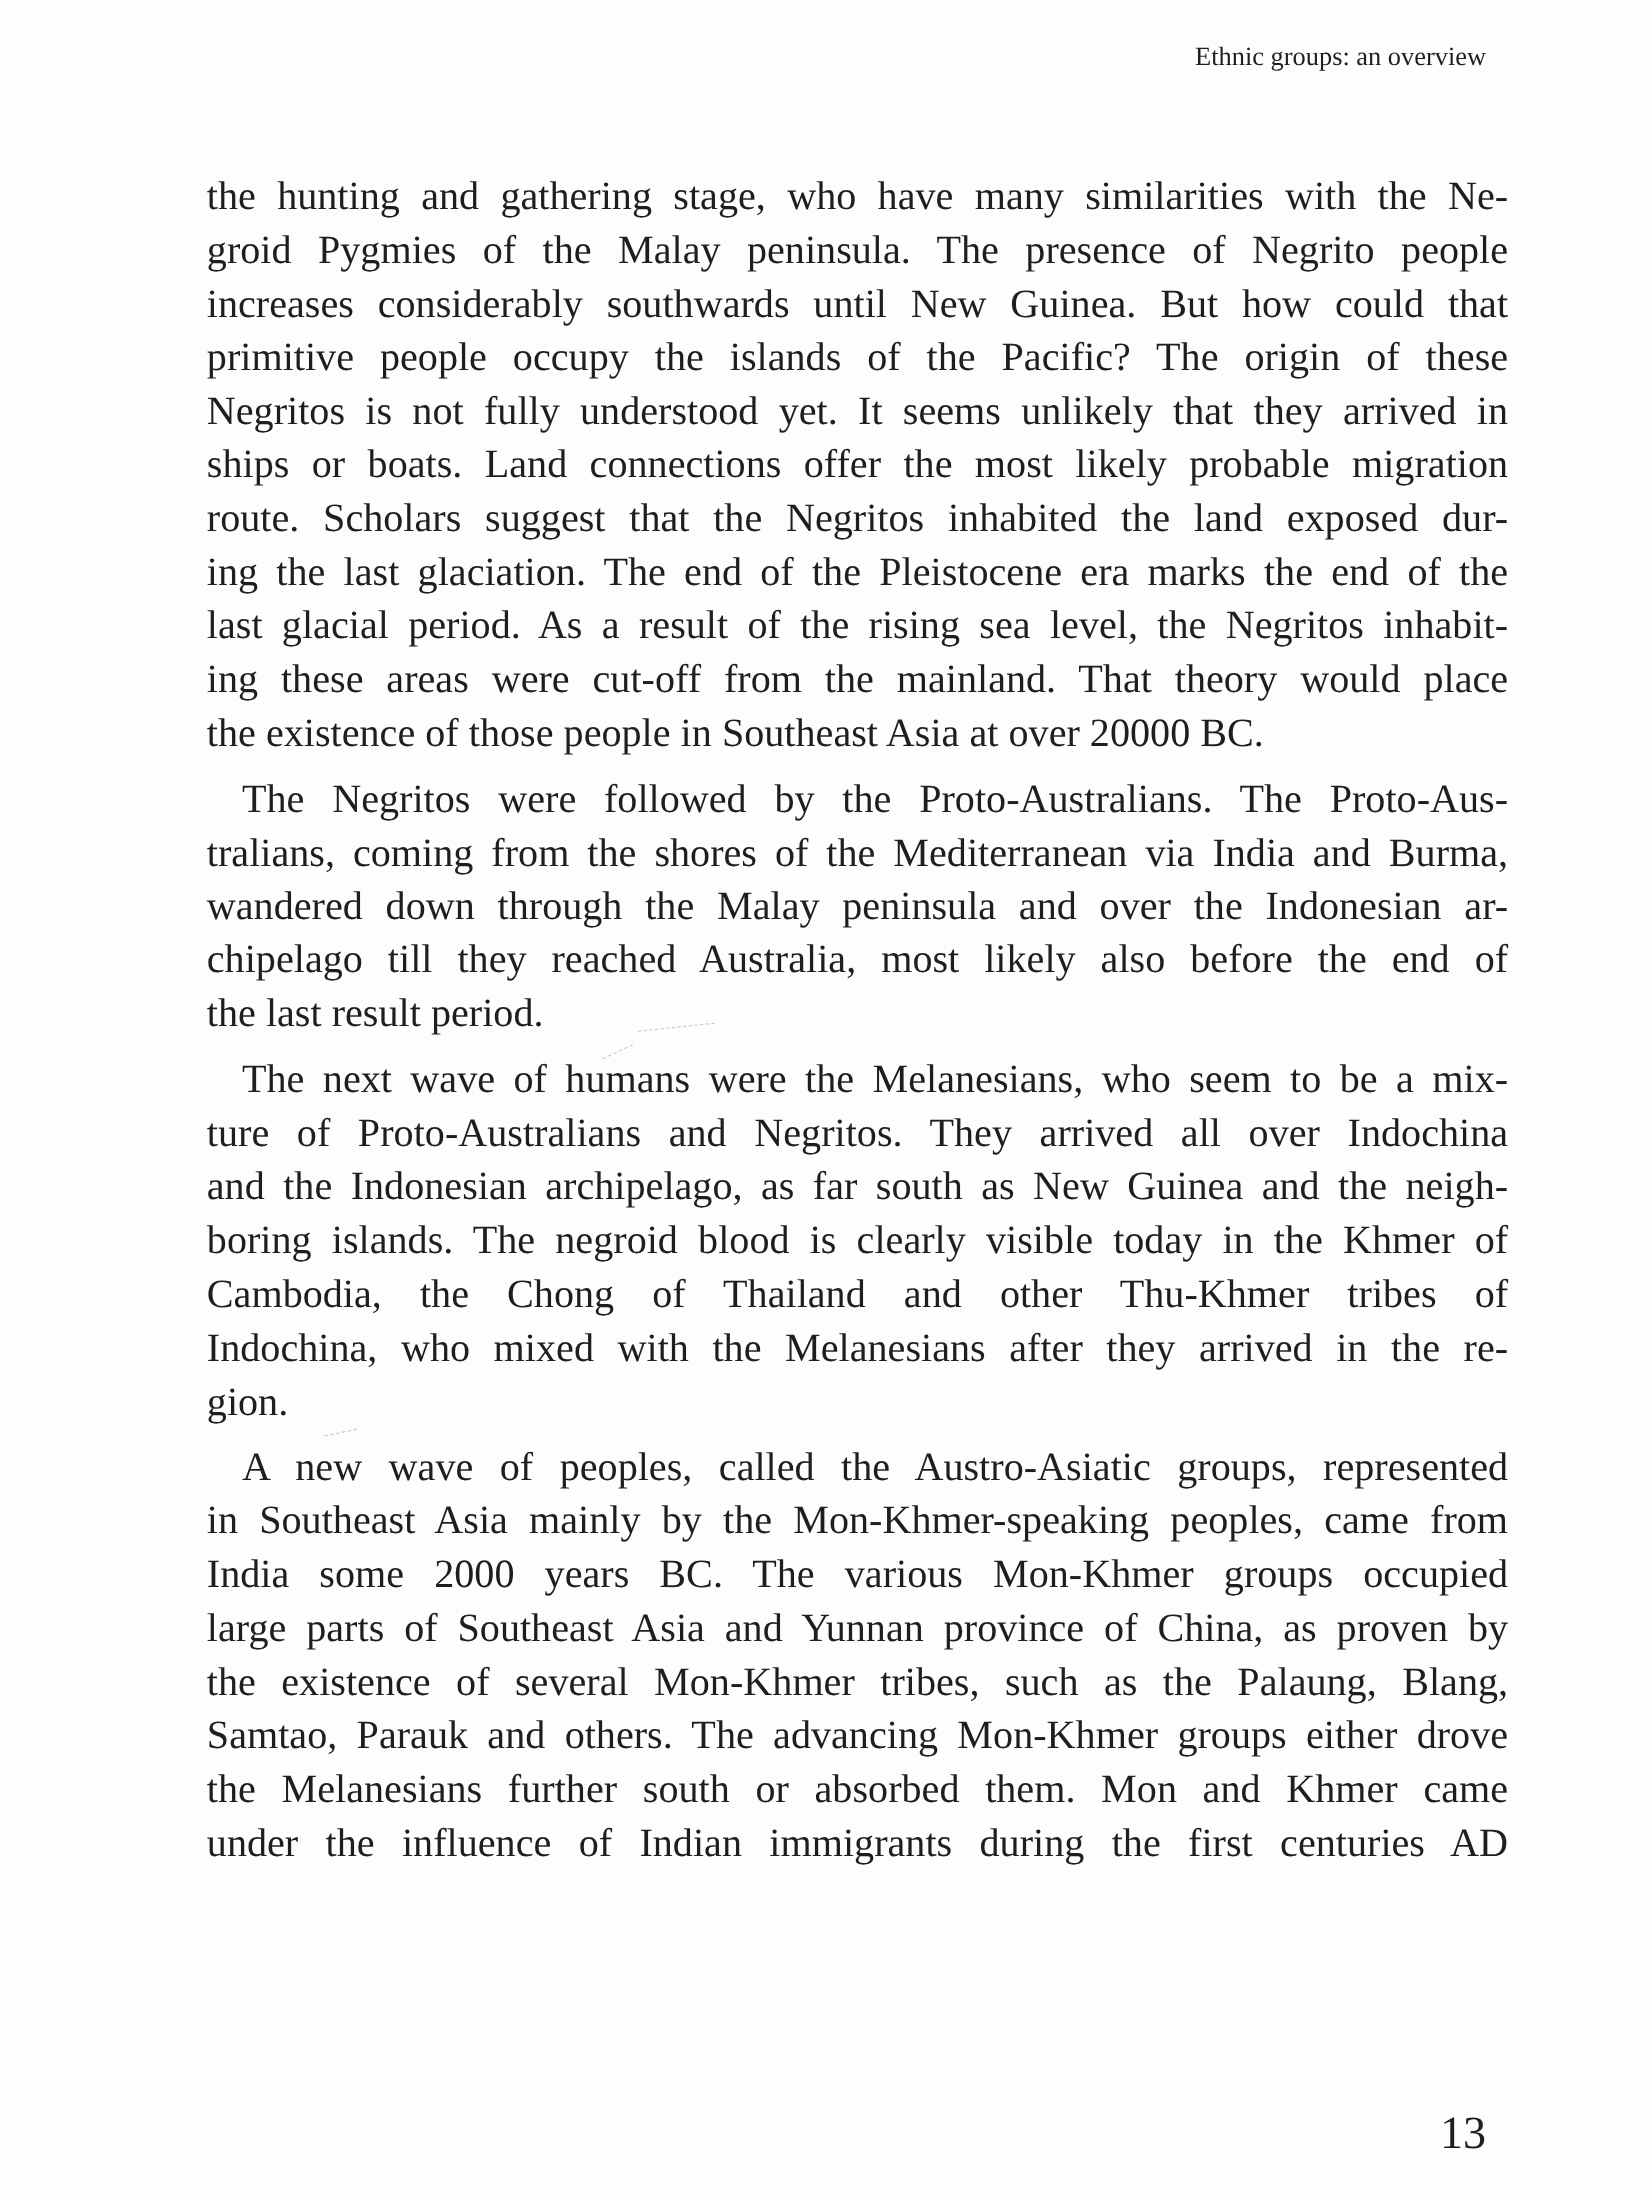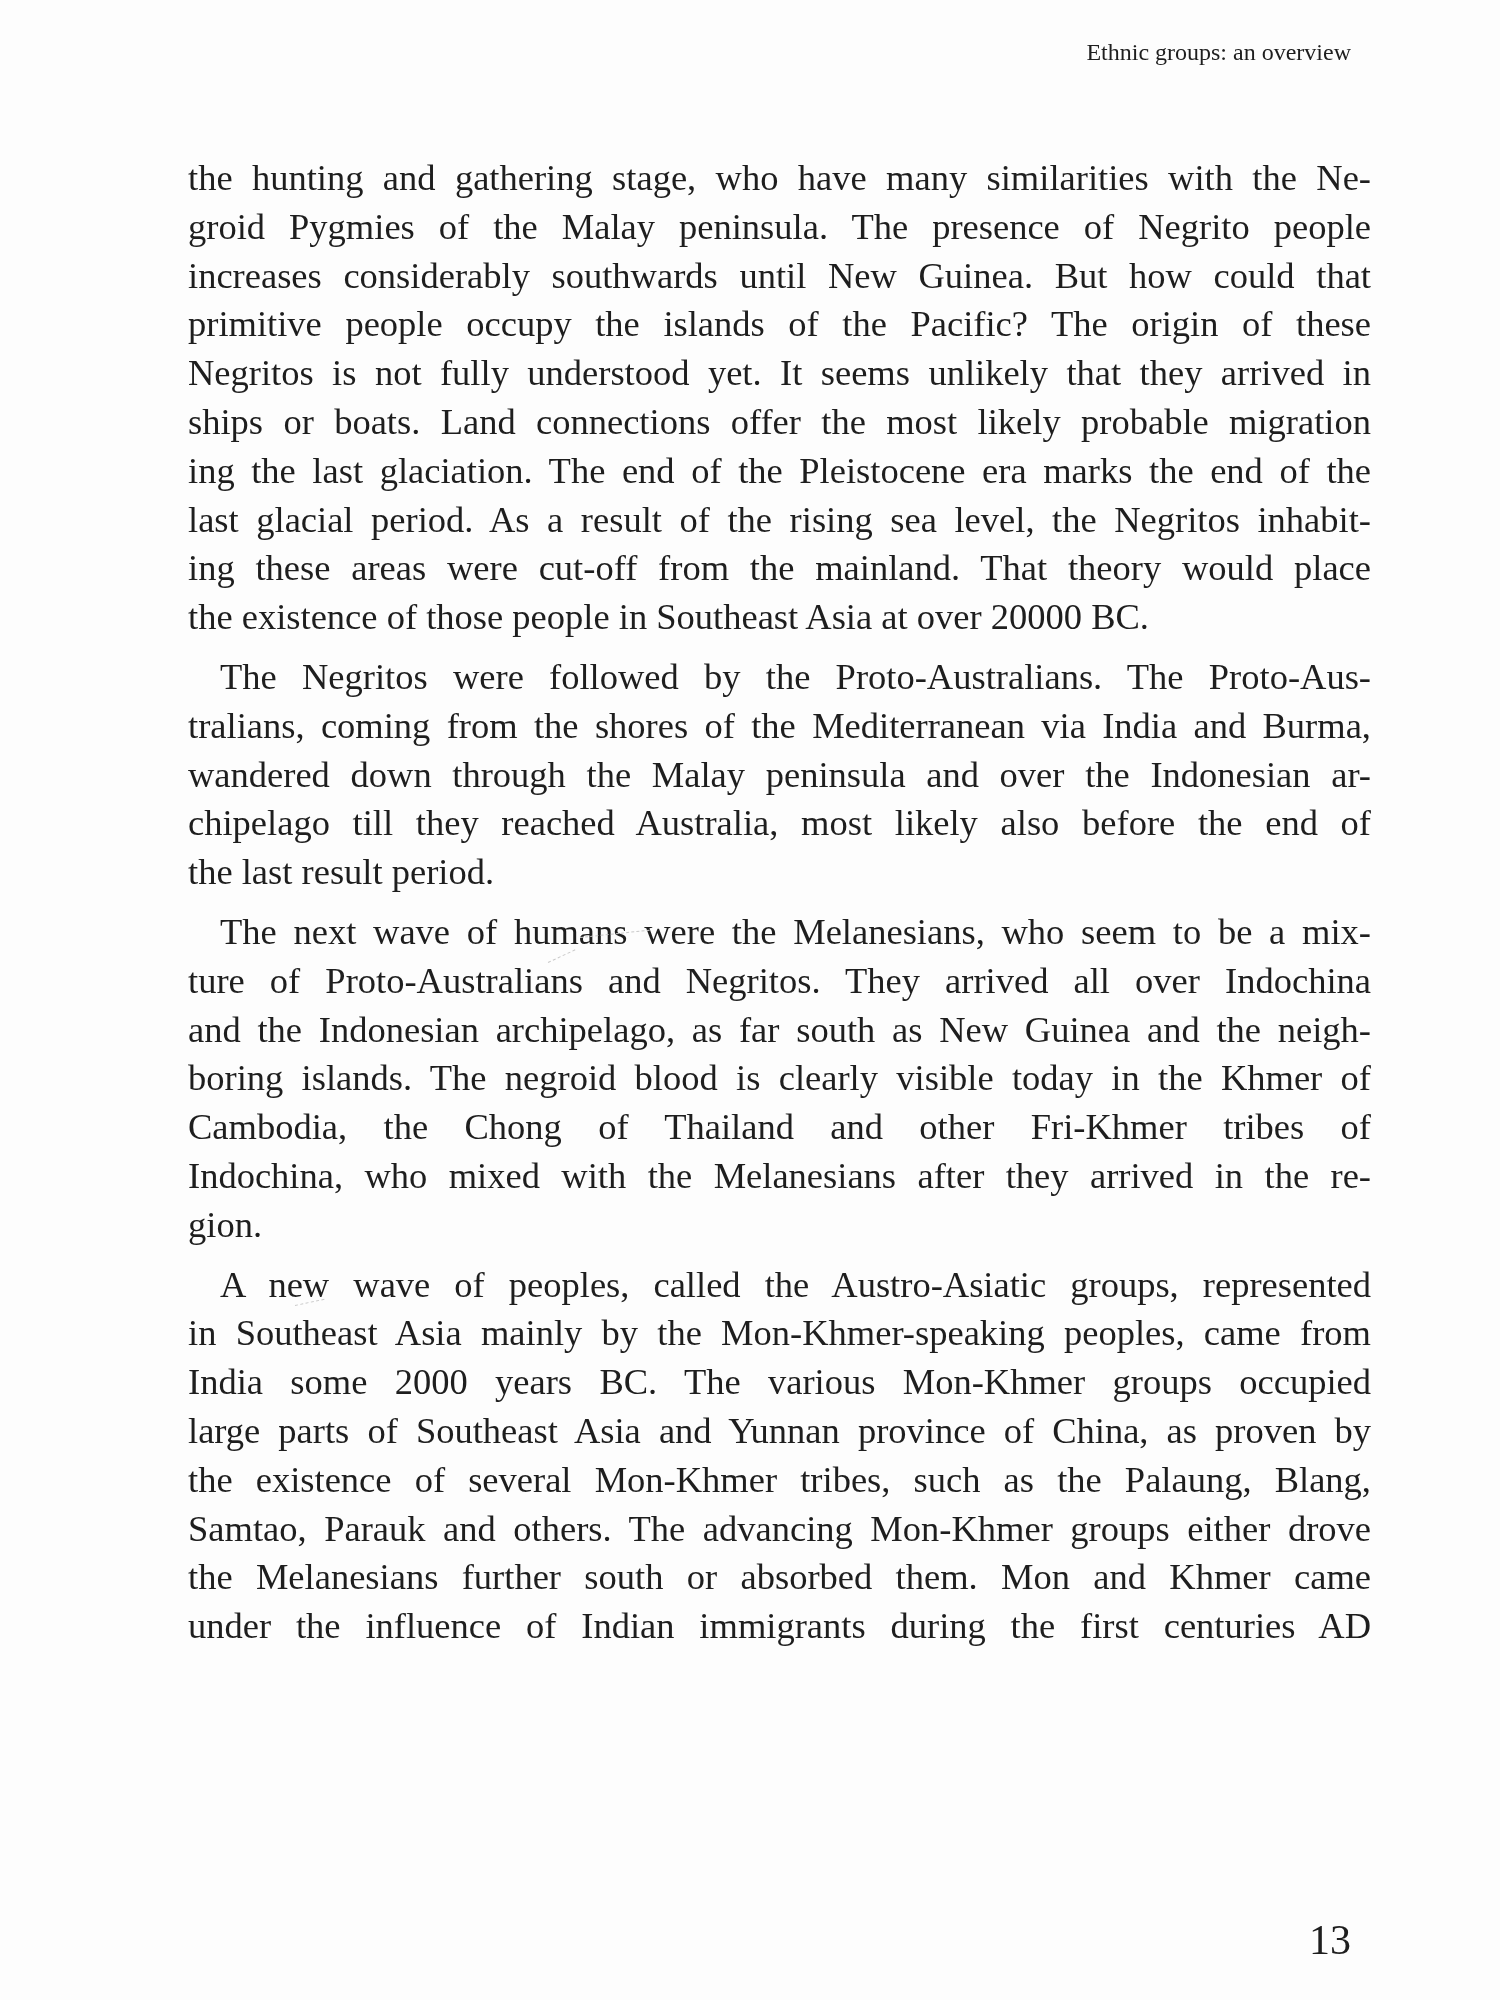--- a/index.html
+++ b/index.html
@@ -60,40 +60,41 @@
 
 <div class="body-text">
 
   <p class="para">
     <span class="line"><span class="line-inner">the hunting and gathering stage, who have many similarities with the Ne-</span></span>
     <span class="line"><span class="line-inner">groid Pygmies of the Malay peninsula. The presence of Negrito people</span></span>
     <span class="line"><span class="line-inner">increases considerably southwards until New Guinea. But how could that</span></span>
     <span class="line"><span class="line-inner">primitive people occupy the islands of the Pacific? The origin of these</span></span>
     <span class="line"><span class="line-inner">Negritos is not fully understood yet. It seems unlikely that they arrived in</span></span>
     <span class="line"><span class="line-inner">ships or boats. Land connections offer the most likely probable migration</span></span>
+    <span class="line"><span class="line-inner">route. Scholars suggest that the Negritos inhabited the land exposed dur-</span></span>
     <span class="line"><span class="line-inner">ing the last glaciation. The end of the Pleistocene era marks the end of the</span></span>
     <span class="line"><span class="line-inner">last glacial period. As a result of the rising sea level, the Negritos inhabit-</span></span>
     <span class="line"><span class="line-inner">ing these areas were cut-off from the mainland. That theory would place</span></span>
     <span class="line last"><span class="line-inner">the existence of those people in Southeast Asia at over 20000 BC.</span></span>
   </p>
 
   <p class="para">
     <span class="line indent"><span class="line-inner">The Negritos were followed by the Proto-Australians. The Proto-Aus-</span></span>
     <span class="line"><span class="line-inner">tralians, coming from the shores of the Mediterranean via India and Burma,</span></span>
     <span class="line"><span class="line-inner">wandered down through the Malay peninsula and over the Indonesian ar-</span></span>
     <span class="line"><span class="line-inner">chipelago till they reached Australia, most likely also before the end of</span></span>
     <span class="line last"><span class="line-inner">the last result period.</span></span>
   </p>
 
   <p class="para">
     <span class="line indent"><span class="line-inner">The next wave of humans were the Melanesians, who seem to be a mix-</span></span>
     <span class="line"><span class="line-inner">ture of Proto-Australians and Negritos. They arrived all over Indochina</span></span>
     <span class="line"><span class="line-inner">and the Indonesian archipelago, as far south as New Guinea and the neigh-</span></span>
     <span class="line"><span class="line-inner">boring islands. The negroid blood is clearly visible today in the Khmer of</span></span>
-    <span class="line"><span class="line-inner">Cambodia, the Chong of Thailand and other Fri-Khmer tribes of</span></span>
+    <span class="line"><span class="line-inner">Cambodia, the Chong of Thailand and other Thu-Khmer tribes of</span></span>
     <span class="line"><span class="line-inner">Indochina, who mixed with the Melanesians after they arrived in the re-</span></span>
     <span class="line last"><span class="line-inner">gion.</span></span>
   </p>
 
   <p class="para">
     <span class="line indent"><span class="line-inner">A new wave of peoples, called the Austro-Asiatic groups, represented</span></span>
     <span class="line"><span class="line-inner">in Southeast Asia mainly by the Mon-Khmer-speaking peoples, came from</span></span>
     <span class="line"><span class="line-inner">India some 2000 years BC. The various Mon-Khmer groups occupied</span></span>
     <span class="line"><span class="line-inner">large parts of Southeast Asia and Yunnan province of China, as proven by</span></span>
     <span class="line"><span class="line-inner">the existence of several Mon-Khmer tribes, such as the Palaung, Blang,</span></span>

